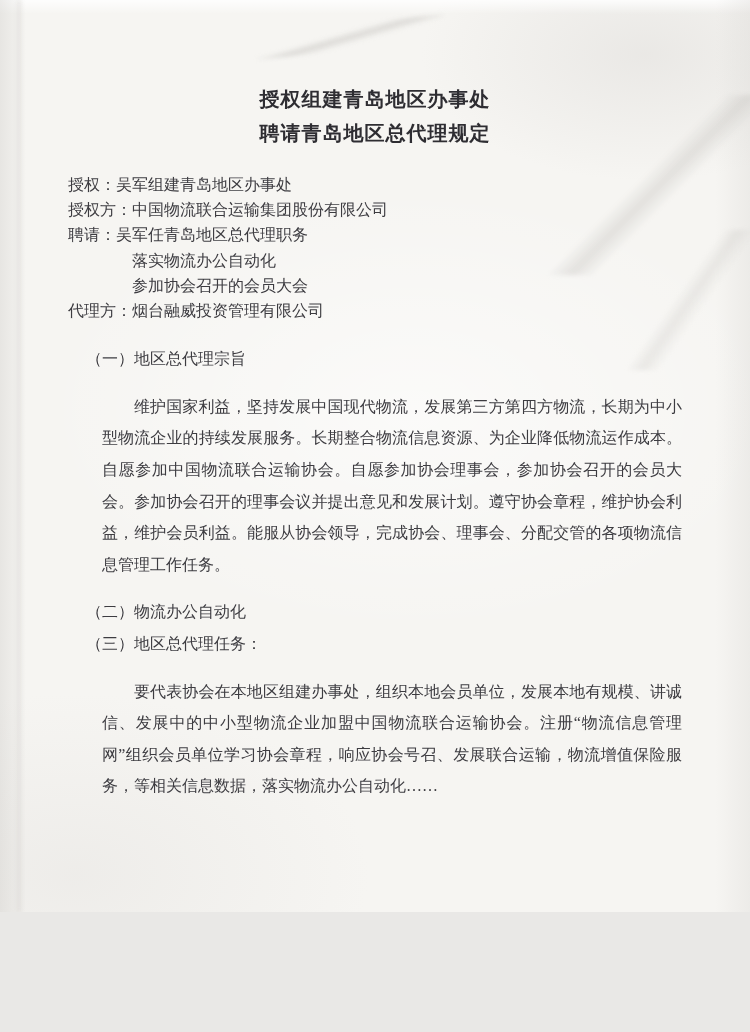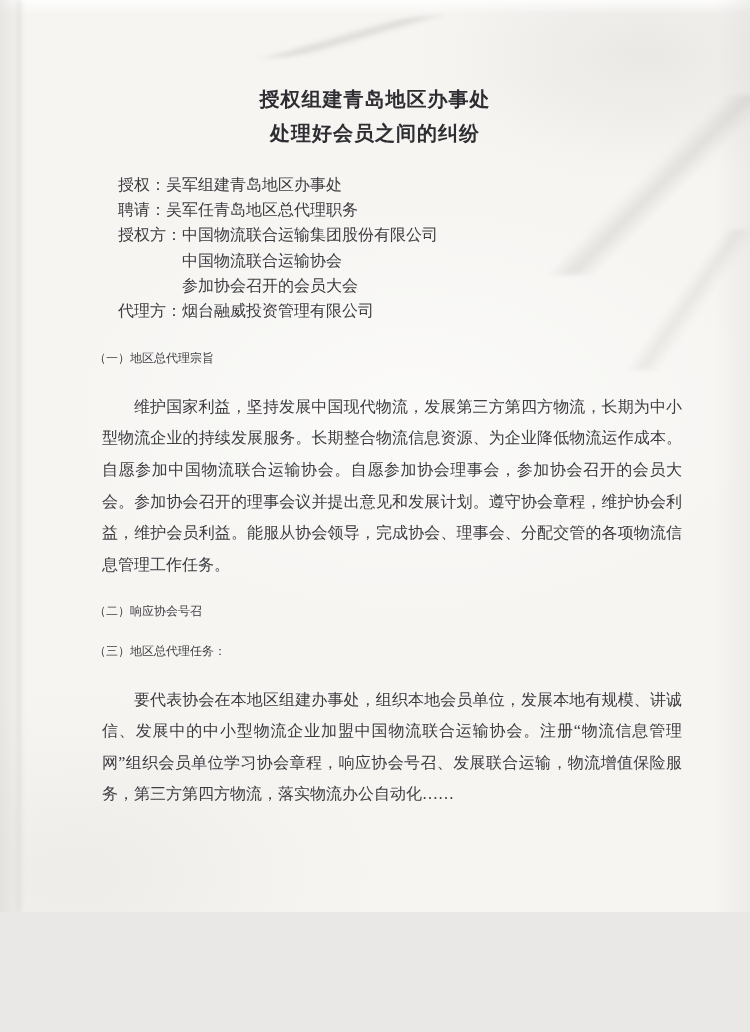--- a/index.html
+++ b/index.html
@@ -50,38 +50,38 @@
   .title-block {
     padding-top: 82px;
     text-align: center;
     font-size: 20px;
     font-weight: bold;
     line-height: 34px;
     letter-spacing: 1px;
     color: #2e2d32;
   }
   .meta-block {
-    margin: 22px 0 0 118px;
+    margin: 22px 0 0 68px;
     font-size: 16px;
     line-height: 25.2px;
   }
   .meta-line { margin: 0; }
   .meta-line.indented { padding-left: 64px; }
 
   .body-block {
     margin: 20px 52px 0 86px;
     font-size: 16px;
     line-height: 31.6px;
     text-align: justify;
     text-justify: inter-ideograph;
   }
   .section-heading {
-    margin: 8px;
+    margin: 0;
     font-weight: normal;
-    font-size: 12px;
+    font-size: 16px;
   }
   .paragraph {
     margin: 16px;
     text-indent: 2em;
   }
   .footer {
     position: absolute;
     top: 946px;
     left: 0;
     width: 100%;
@@ -96,39 +96,39 @@
 
 <div class="paper">
 
   <div class="crease crease-top"></div>
   <div class="crease crease-right-1"></div>
   <div class="crease crease-right-2"></div>
   <div class="crease crease-left-line"></div>
 
   <div class="title-block">
     <div>授权组建青岛地区办事处</div>
-    <div>处理好会员之间的纠纷</div>
+    <div>聘请青岛地区总代理规定</div>
   </div>
 
   <div class="meta-block">
     <p class="meta-line">授权：吴军组建青岛地区办事处</p>
+    <p class="meta-line">授权方：中国物流联合运输集团股份有限公司</p>
     <p class="meta-line">聘请：吴军任青岛地区总代理职务</p>
-    <p class="meta-line">授权方：中国物流联合运输集团股份有限公司</p>
-    <p class="meta-line indented">中国物流联合运输协会</p>
+    <p class="meta-line indented">落实物流办公自动化</p>
     <p class="meta-line indented">参加协会召开的会员大会</p>
     <p class="meta-line">代理方：烟台融威投资管理有限公司</p>
   </div>
 
   <div class="body-block">
 
     <h3 class="section-heading">（一）地区总代理宗旨</h3>
     <p class="paragraph">维护国家利益，坚持发展中国现代物流，发展第三方第四方物流，长期为中小型物流企业的持续发展服务。长期整合物流信息资源、为企业降低物流运作成本。自愿参加中国物流联合运输协会。自愿参加协会理事会，参加协会召开的会员大会。参加协会召开的理事会议并提出意见和发展计划。遵守协会章程，维护协会利益，维护会员利益。能服从协会领导，完成协会、理事会、分配交管的各项物流信息管理工作任务。</p>
 
-    <h3 class="section-heading">（二）响应协会号召</h3>
+    <h3 class="section-heading">（二）物流办公自动化</h3>
 
     <h3 class="section-heading">（三）地区总代理任务：</h3>
-    <p class="paragraph">要代表协会在本地区组建办事处，组织本地会员单位，发展本地有规模、讲诚信、发展中的中小型物流企业加盟中国物流联合运输协会。注册“物流信息管理网”组织会员单位学习协会章程，响应协会号召、发展联合运输，物流增值保险服务，第三方第四方物流，落实物流办公自动化……</p>
+    <p class="paragraph">要代表协会在本地区组建办事处，组织本地会员单位，发展本地有规模、讲诚信、发展中的中小型物流企业加盟中国物流联合运输协会。注册“物流信息管理网”组织会员单位学习协会章程，响应协会号召、发展联合运输，物流增值保险服务，等相关信息数据，落实物流办公自动化……</p>
 
   </div>
 
   <div class="footer">第 1 页 共 3 页</div>
 
 </div>
 
 </body></html>

